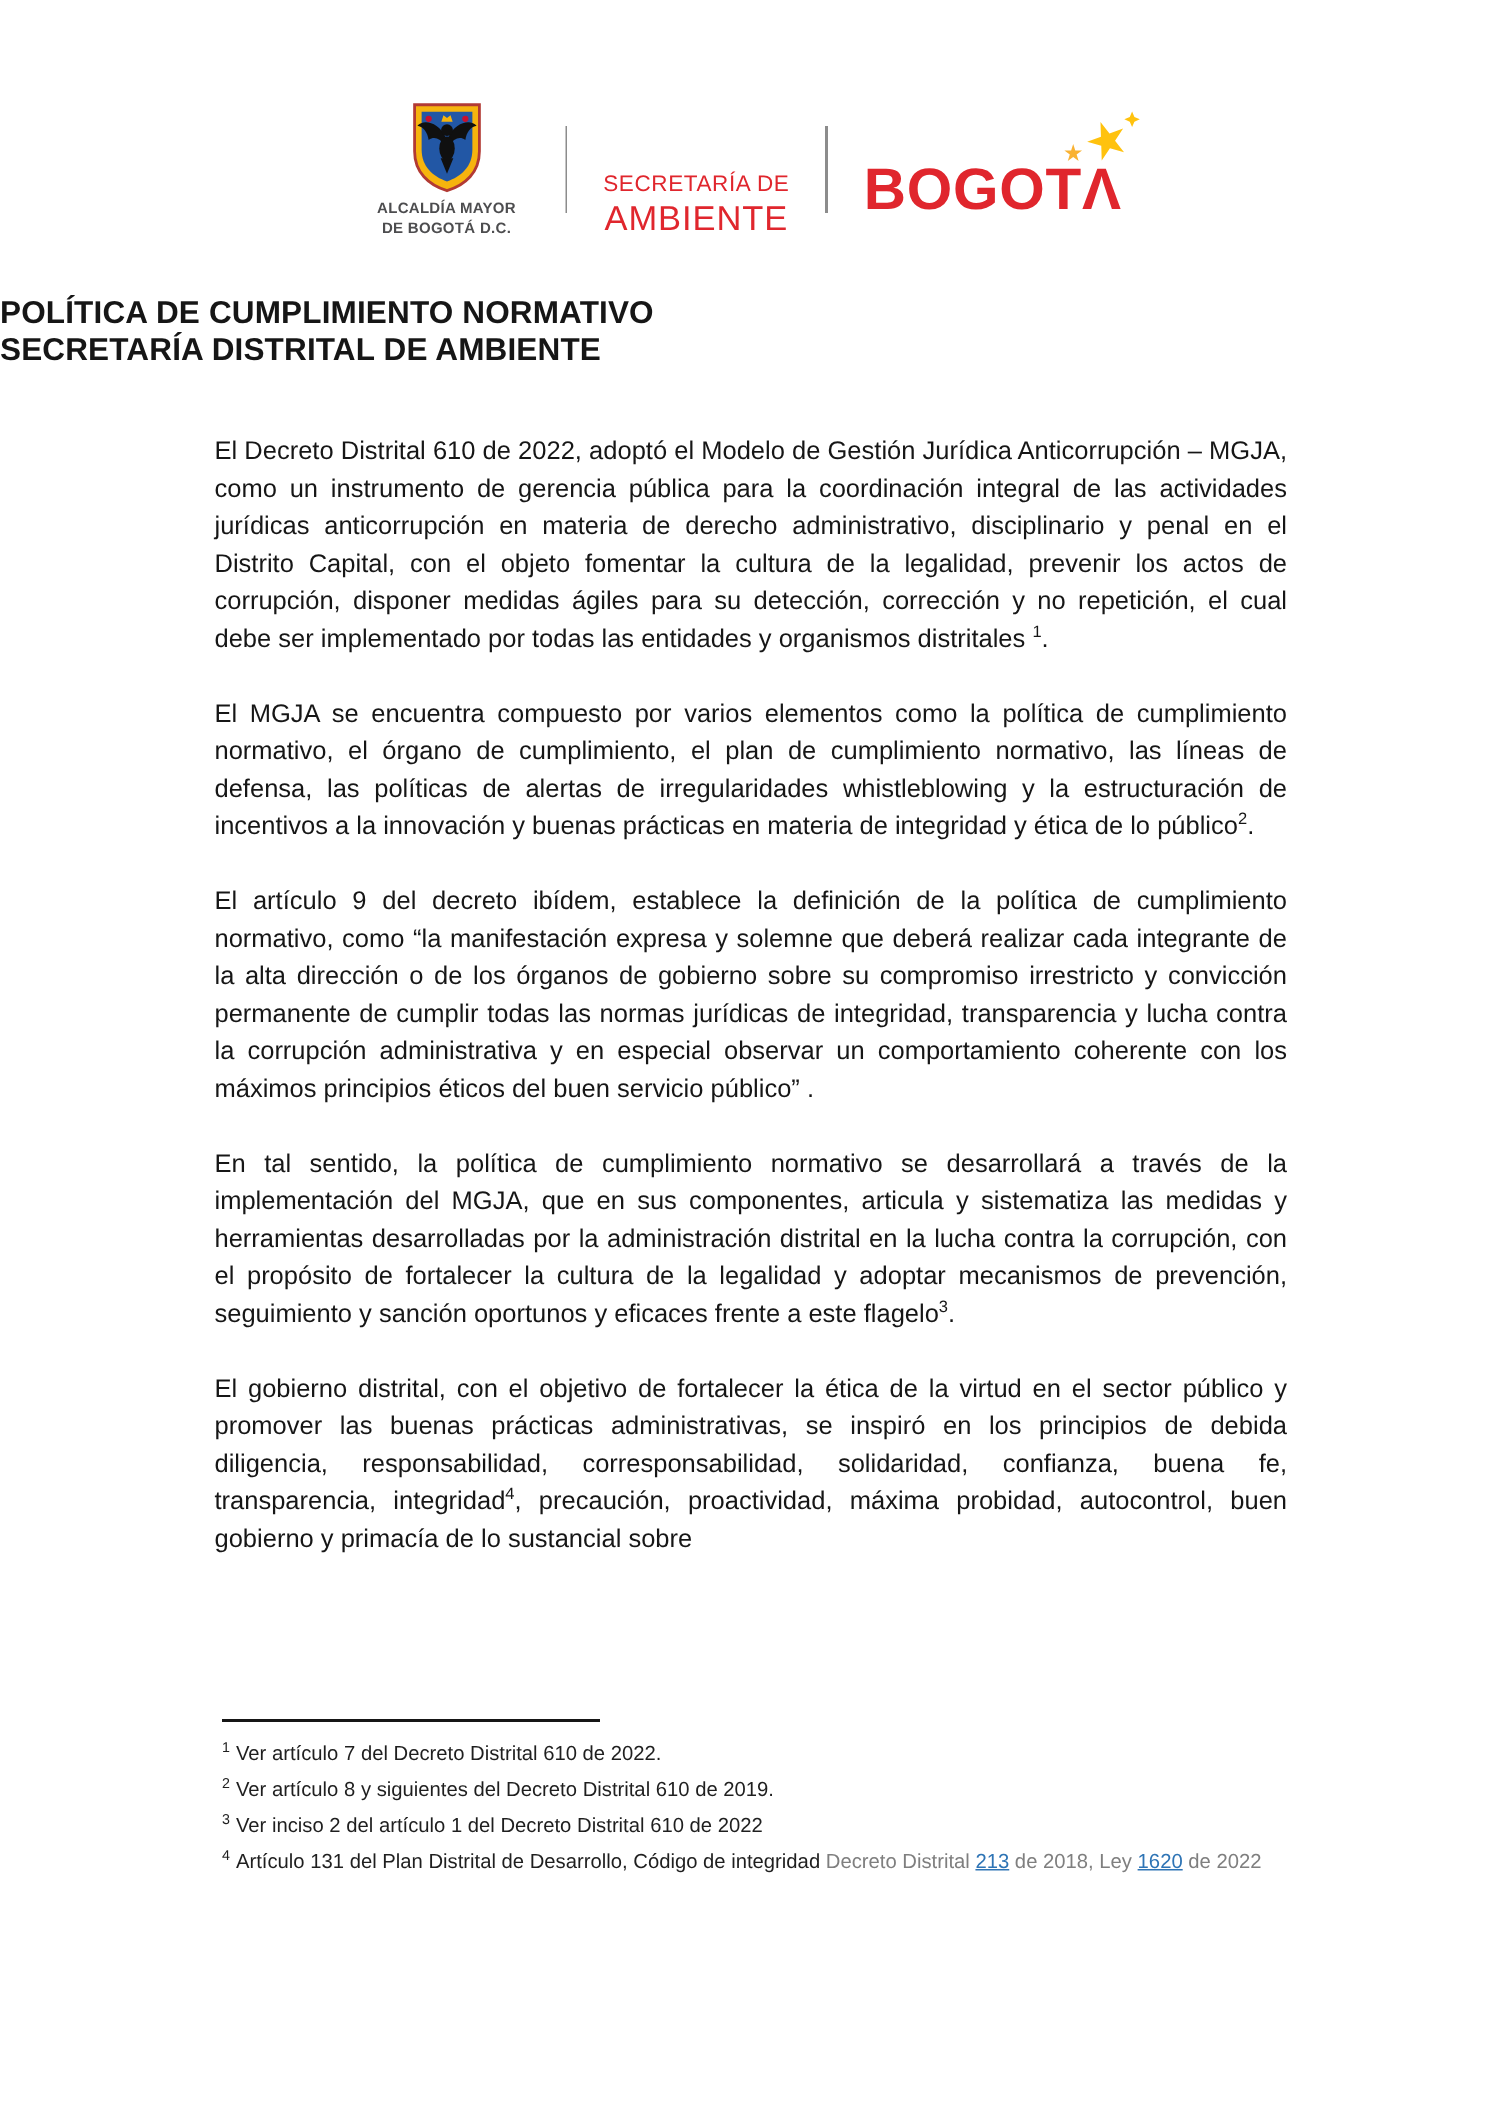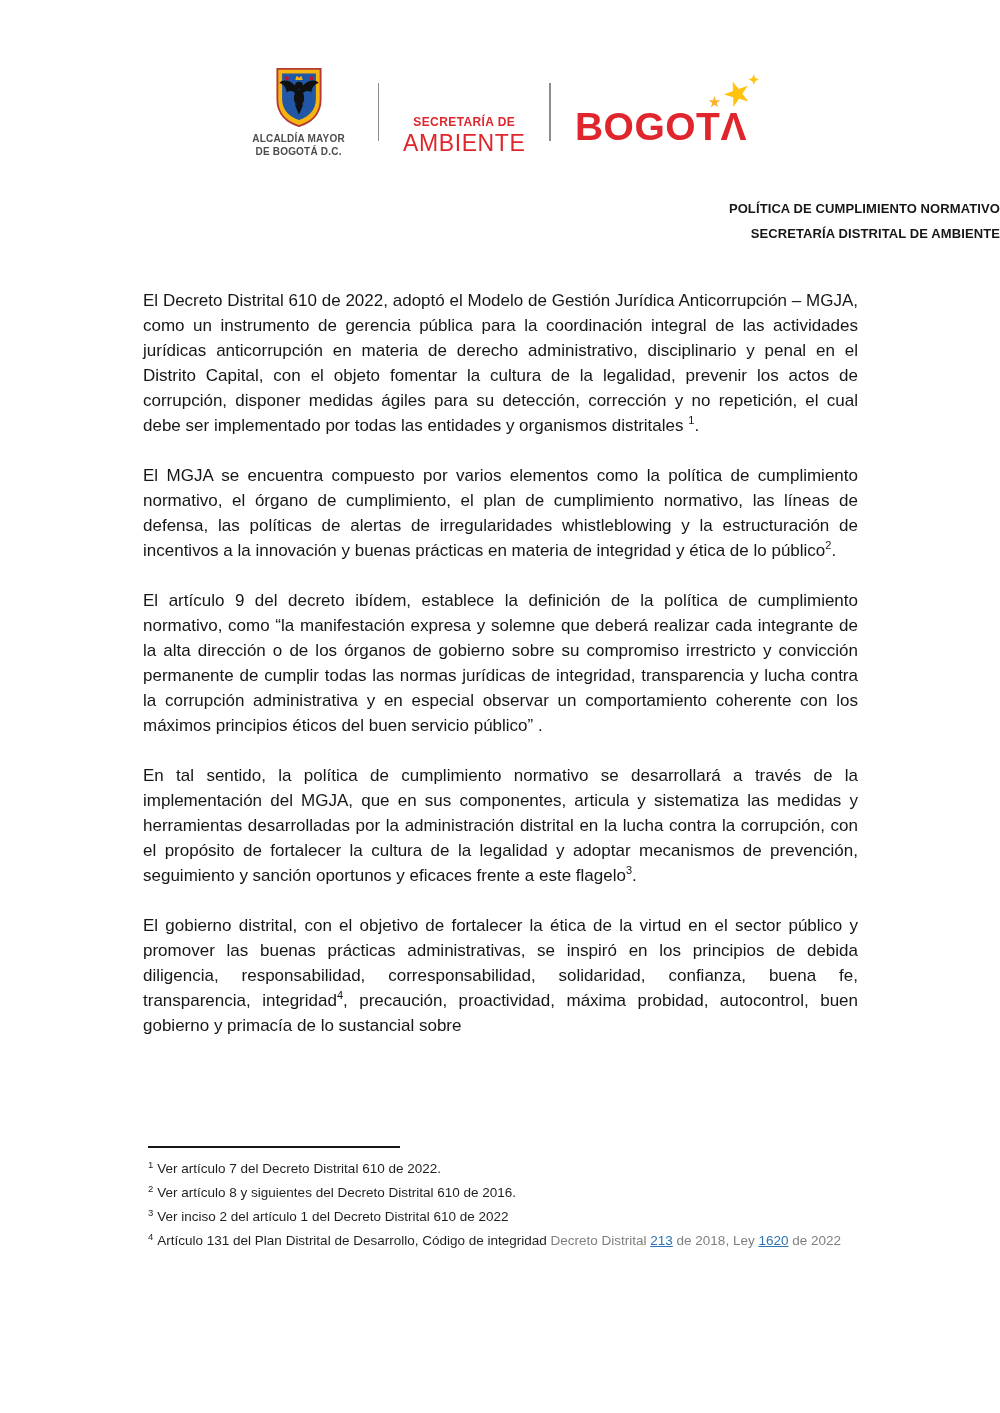--- a/index.html
+++ b/index.html
@@ -31,44 +31,43 @@
     font-size: 10px;
     font-weight: bold;
     color: var(--caption-gray, #4d4d4f);
     text-align: center;
     line-height: 1.3;
     letter-spacing: 0.2px;
     white-space: nowrap;
   }
   .vdiv { width: 1.5px; height: 58px; background: var(--divider-gray, #8c8c8c); }
   .secretaria-block { text-align: center; color: var(--brand-red, #e0262d); white-space: nowrap; }
-  .secretaria-line1 { font-size: 12px; font-weight: bold; letter-spacing: 0.4px; margin-top: 48px; }
+  .secretaria-line1 { font-size: 15px; font-weight: normal; letter-spacing: 0.4px; margin-top: 48px; }
   .secretaria-line2 { font-size: 23px; font-weight: normal; letter-spacing: 0.6px; margin-top: 1px; }
   .bogota-block { position: relative; padding-top: 28px; padding-right: 10px; }
   .bogota-stars { position: absolute; top: -6px; right: -6px; width: 62px; height: 42px; }
   .bogota-wordmark {
     color: var(--brand-red, #e0262d);
     font-size: 39px;
     font-weight: 700;
     letter-spacing: 0.5px;
     line-height: 1;
     white-space: nowrap;
   }
   .bogota-lambda { letter-spacing: 0; }
 
   
   .doc-title {
     position: absolute;
     top: 196px; left: 0; right: 0;
-    text-align: right;
+    text-align: left;
     font-weight: bold;
-    font-size: 13px;
+    font-size: 21px;
     line-height: 25px;
     letter-spacing: 0.1px;
-    padding-left: 44px;
   }
 
   
   .doc-body {
     position: absolute;
     top: 288px;
     left: 143px;
     width: 715px;
     font-size: 17px;
     line-height: 25px;
@@ -152,19 +151,19 @@
       <p><span>El MGJA se encuentra compuesto por varios elementos como la política de cumplimiento normativo, el órgano de cumplimiento, el plan de cumplimiento normativo, las líneas de defensa, las políticas de alertas de irregularidades whistleblowing y la estructuración de incentivos a la innovación y buenas prácticas en materia de integridad y ética de lo público</span><sup>2</sup><span>.</span></p>
       <p><span>El artículo 9 del decreto ibídem, establece la definición de la política de cumplimiento normativo, como “la manifestación expresa y solemne que deberá realizar cada integrante de la alta dirección o de los órganos de gobierno sobre su compromiso irrestricto y convicción permanente de cumplir todas las normas jurídicas de integridad, transparencia y lucha contra la corrupción administrativa y en especial observar un comportamiento coherente con los máximos principios éticos del buen servicio público” .</span></p>
       <p><span>En tal sentido, la política de cumplimiento normativo se desarrollará a través de la implementación del MGJA, que en sus componentes, articula y sistematiza las medidas y herramientas desarrolladas por la administración distrital en la lucha contra la corrupción, con el propósito de fortalecer la cultura de la legalidad y adoptar mecanismos de prevención, seguimiento y sanción oportunos y eficaces frente a este flagelo</span><sup>3</sup><span>.</span></p>
       <p><span>El gobierno distrital, con el objetivo de fortalecer la ética de la virtud en el sector público y promover las buenas prácticas administrativas, se inspiró en los principios de debida diligencia, responsabilidad, corresponsabilidad, solidaridad, confianza, buena fe, transparencia, integridad</span><sup>4</sup><span>, precaución, proactividad, máxima probidad, autocontrol, buen gobierno y primacía de lo sustancial sobre</span></p>
     </div>
 
   <div class="footnotes">
     <div class="fn-sep"></div>
     <div id="fn-list">
         <div class="footnote"><sup class="fn-num">1</sup><span>Ver artículo 7 del Decreto Distrital 610 de 2022.</span></div>
-        <div class="footnote"><sup class="fn-num">2</sup><span>Ver artículo 8 y siguientes del Decreto Distrital 610 de 2016.</span></div>
+        <div class="footnote"><sup class="fn-num">2</sup><span>Ver artículo 8 y siguientes del Decreto Distrital 610 de 2019.</span></div>
         <div class="footnote"><sup class="fn-num">3</sup><span>Ver inciso 2 del artículo 1 del Decreto Distrital 610 de 2022</span></div>
         <div class="footnote"><sup class="fn-num">4</sup><span>Artículo 131 del Plan Distrital de Desarrollo, Código de integridad </span><span class="muted">Decreto Distrital </span><a href="#" class="fn-link">213</a><span class="muted"> de 2018, Ley </span><a href="#" class="fn-link">1620</a><span class="muted"> de 2022</span></div>
       </div>
   </div>
 
 </div>
 
 </body></html>

